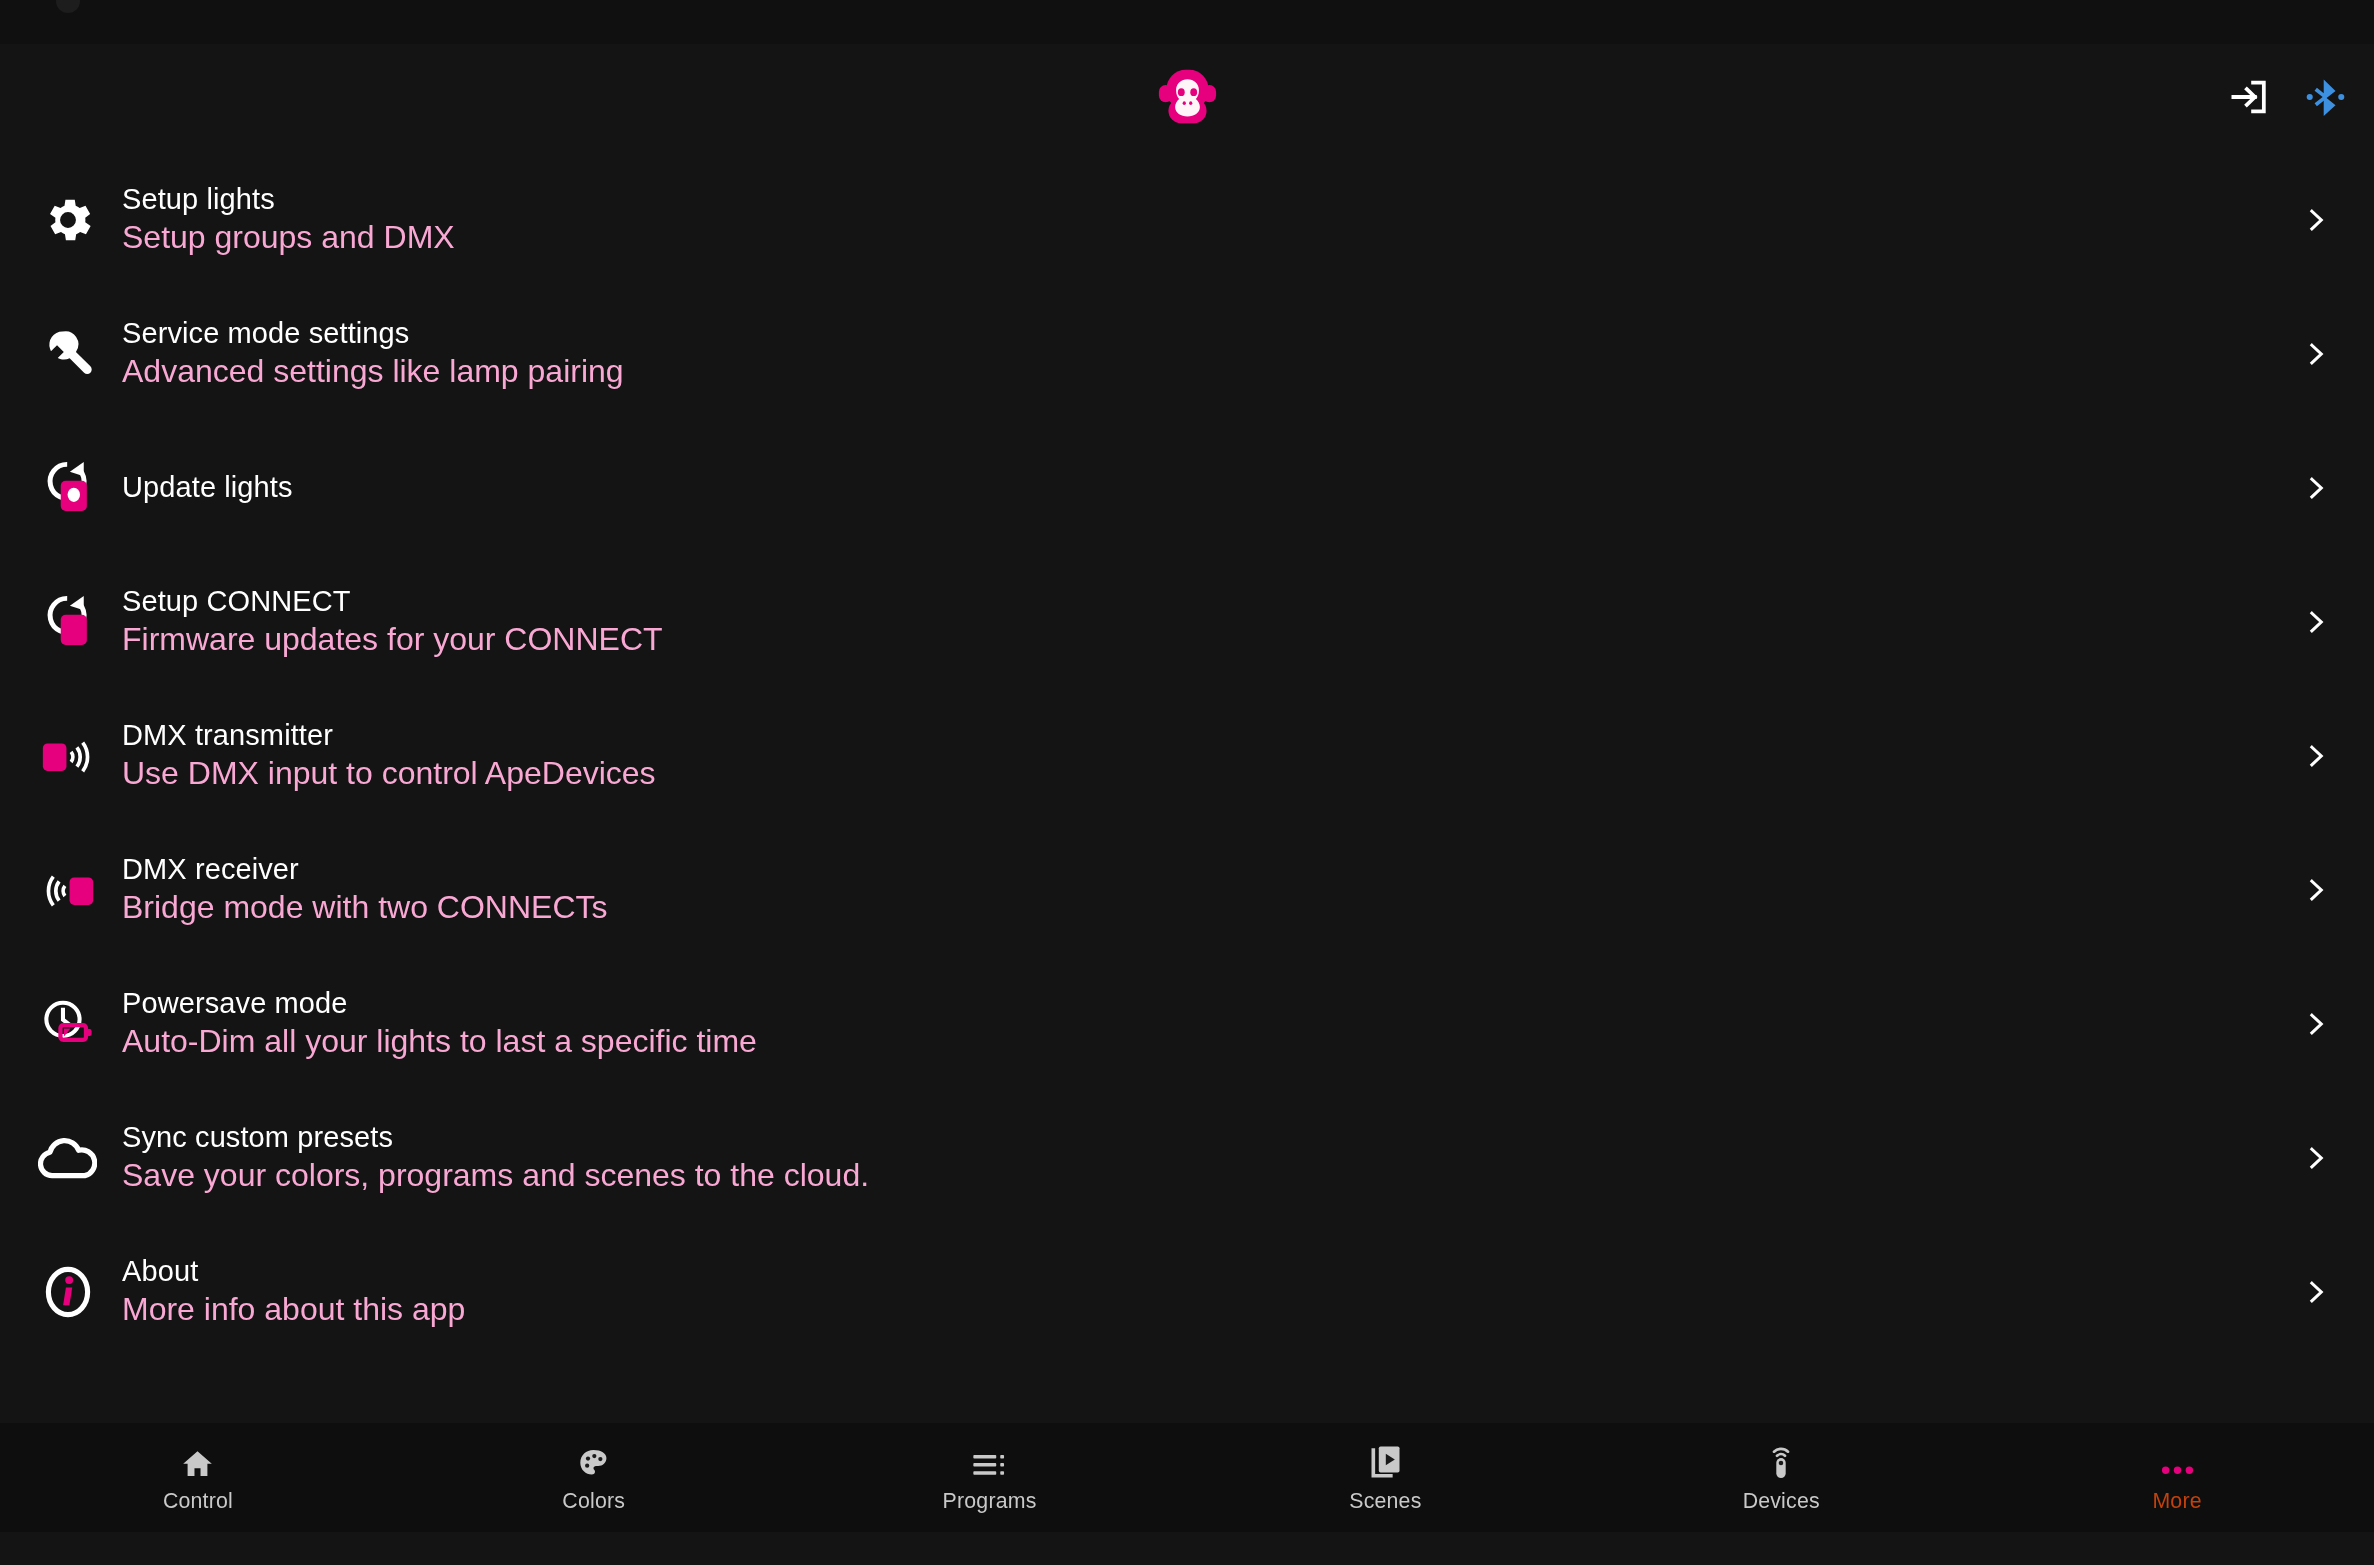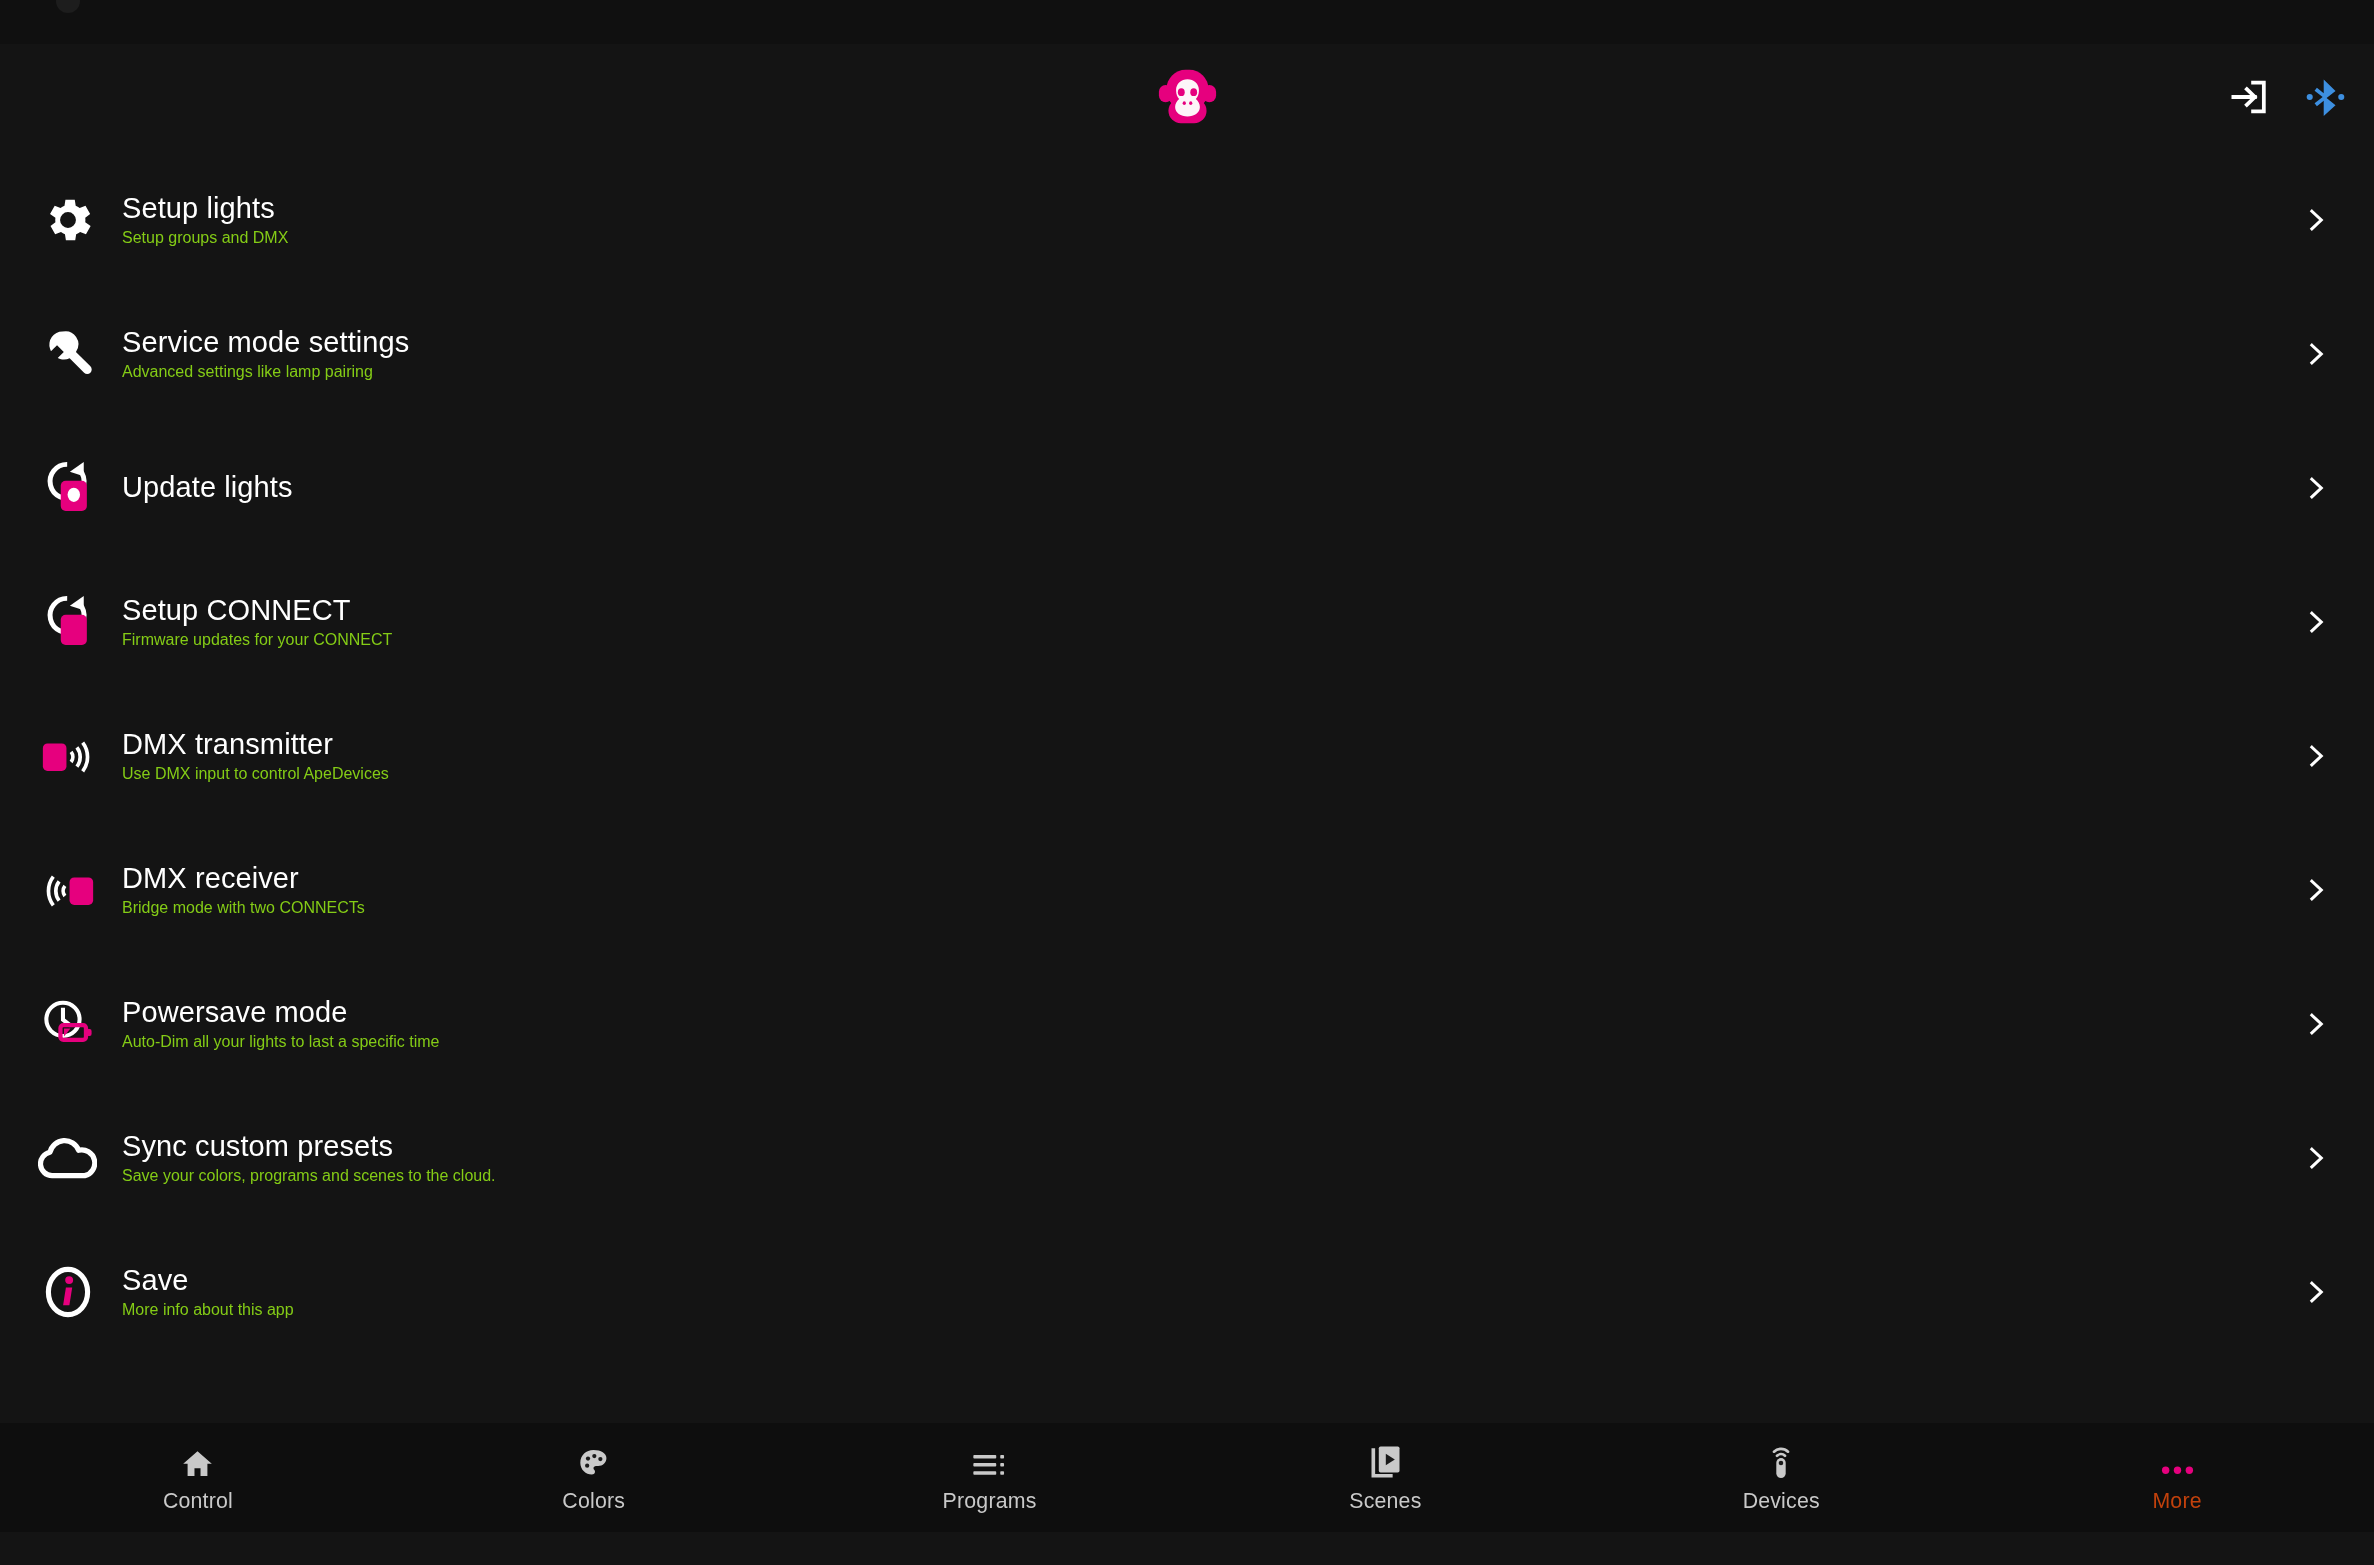--- a/index.html
+++ b/index.html
@@ -69,22 +69,22 @@
     gap: 4.6px;
   }
   .row-title {
     color: #ffffff;
     font-size: 29px;
     font-weight: 400;
     letter-spacing: 0.1px;
     line-height: 1.12;
   }
   .row-sub {
-    color: #84cc16;
-    font-size: 16px;
+    color: #f9a8d4;
+    font-size: 32px;
     font-weight: 400;
     line-height: 1.12;
   }
   .row-chev {
     flex: 0 0 37px;
     display: flex; align-items: center; justify-content: center;
   }
 
   
   .navbar {
@@ -313,21 +313,21 @@
 
     <div class="row">
       <div class="row-icon">
         <svg width="56" height="56" viewBox="0 0 24 24">
           <ellipse cx="12" cy="12" rx="8.4" ry="9.7" fill="none" stroke="#ffffff" stroke-width="2.2"></ellipse>
           <circle cx="12.5" cy="6.9" r="1.7" fill="#e6007e"></circle>
           <path d="M11.1 10.1h2.7l-1.2 7.6h-2.7z" fill="#e6007e"></path>
         </svg>
       </div>
       <div class="row-text">
-        <div class="row-title">Save</div>
+        <div class="row-title">About</div>
         <div class="row-sub">More info about this app</div>
       </div>
       <div class="row-chev">
         <svg width="28" height="28" viewBox="0 0 24 24" fill="none" stroke="#ffffff" stroke-width="2.6" stroke-linecap="square">
             <polyline points="8.5,4.5 16.5,12 8.5,19.5"></polyline>
           </svg>
       </div>
     </div>
 
   </div>

